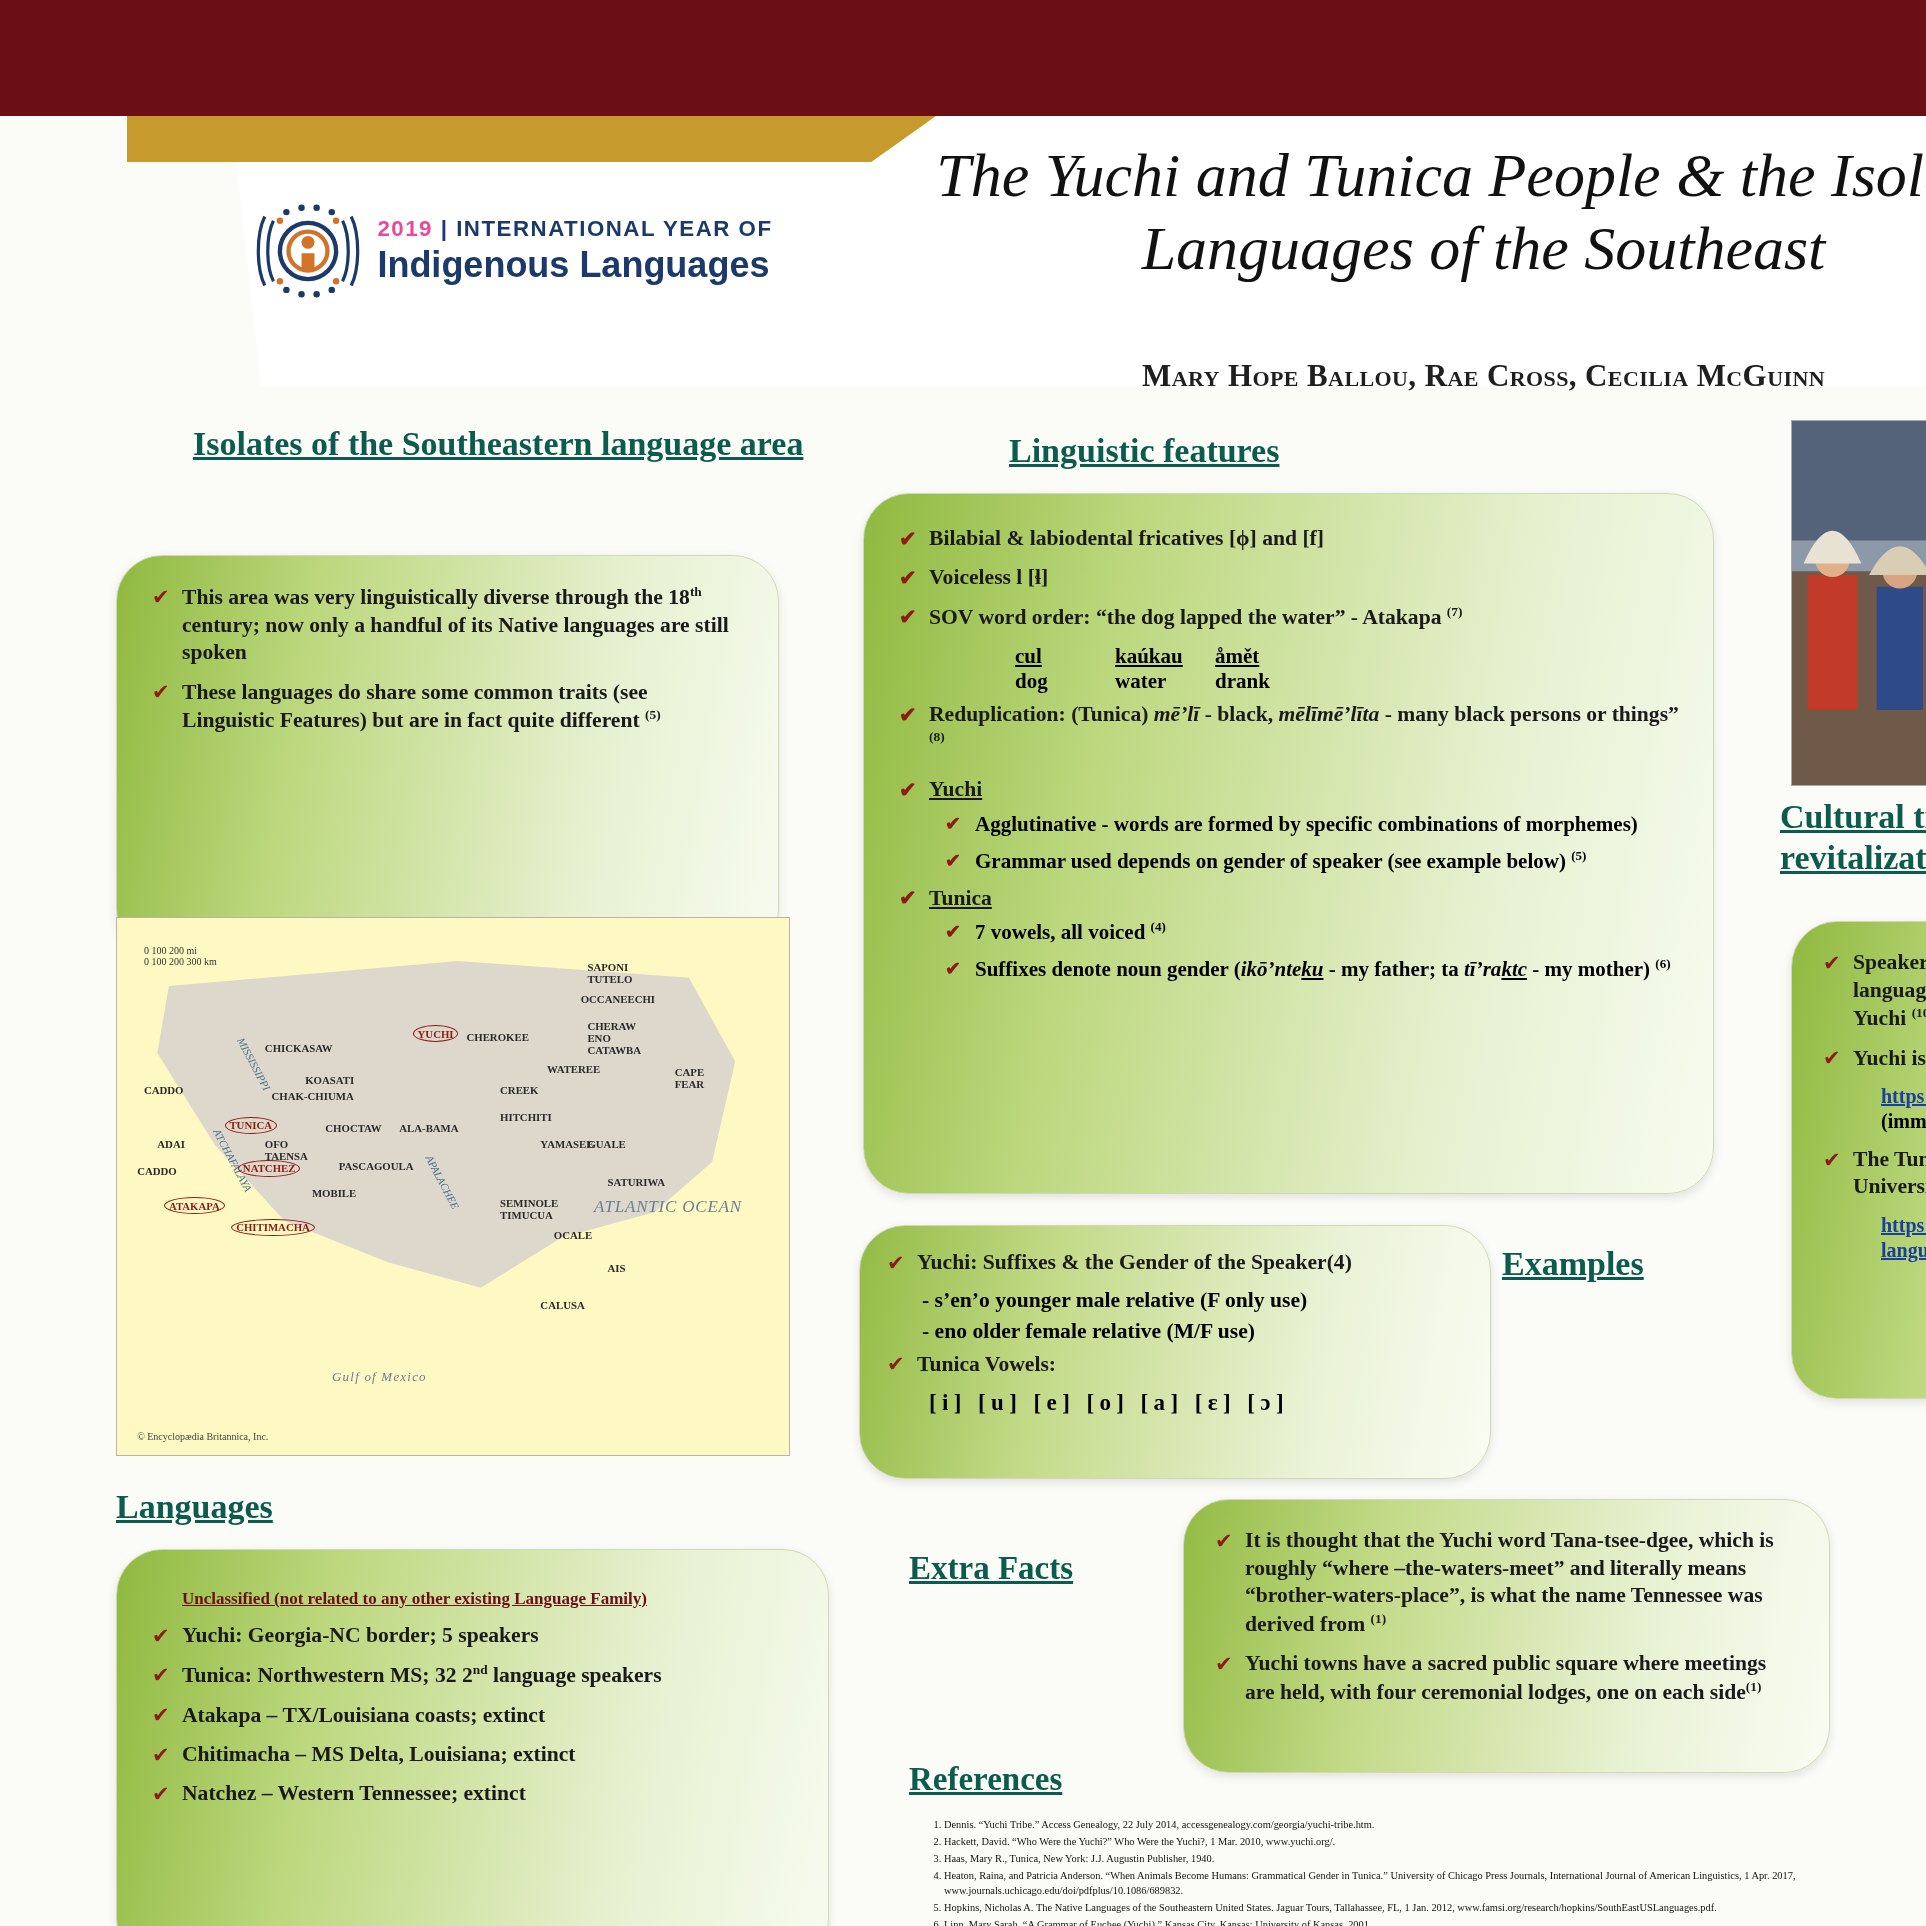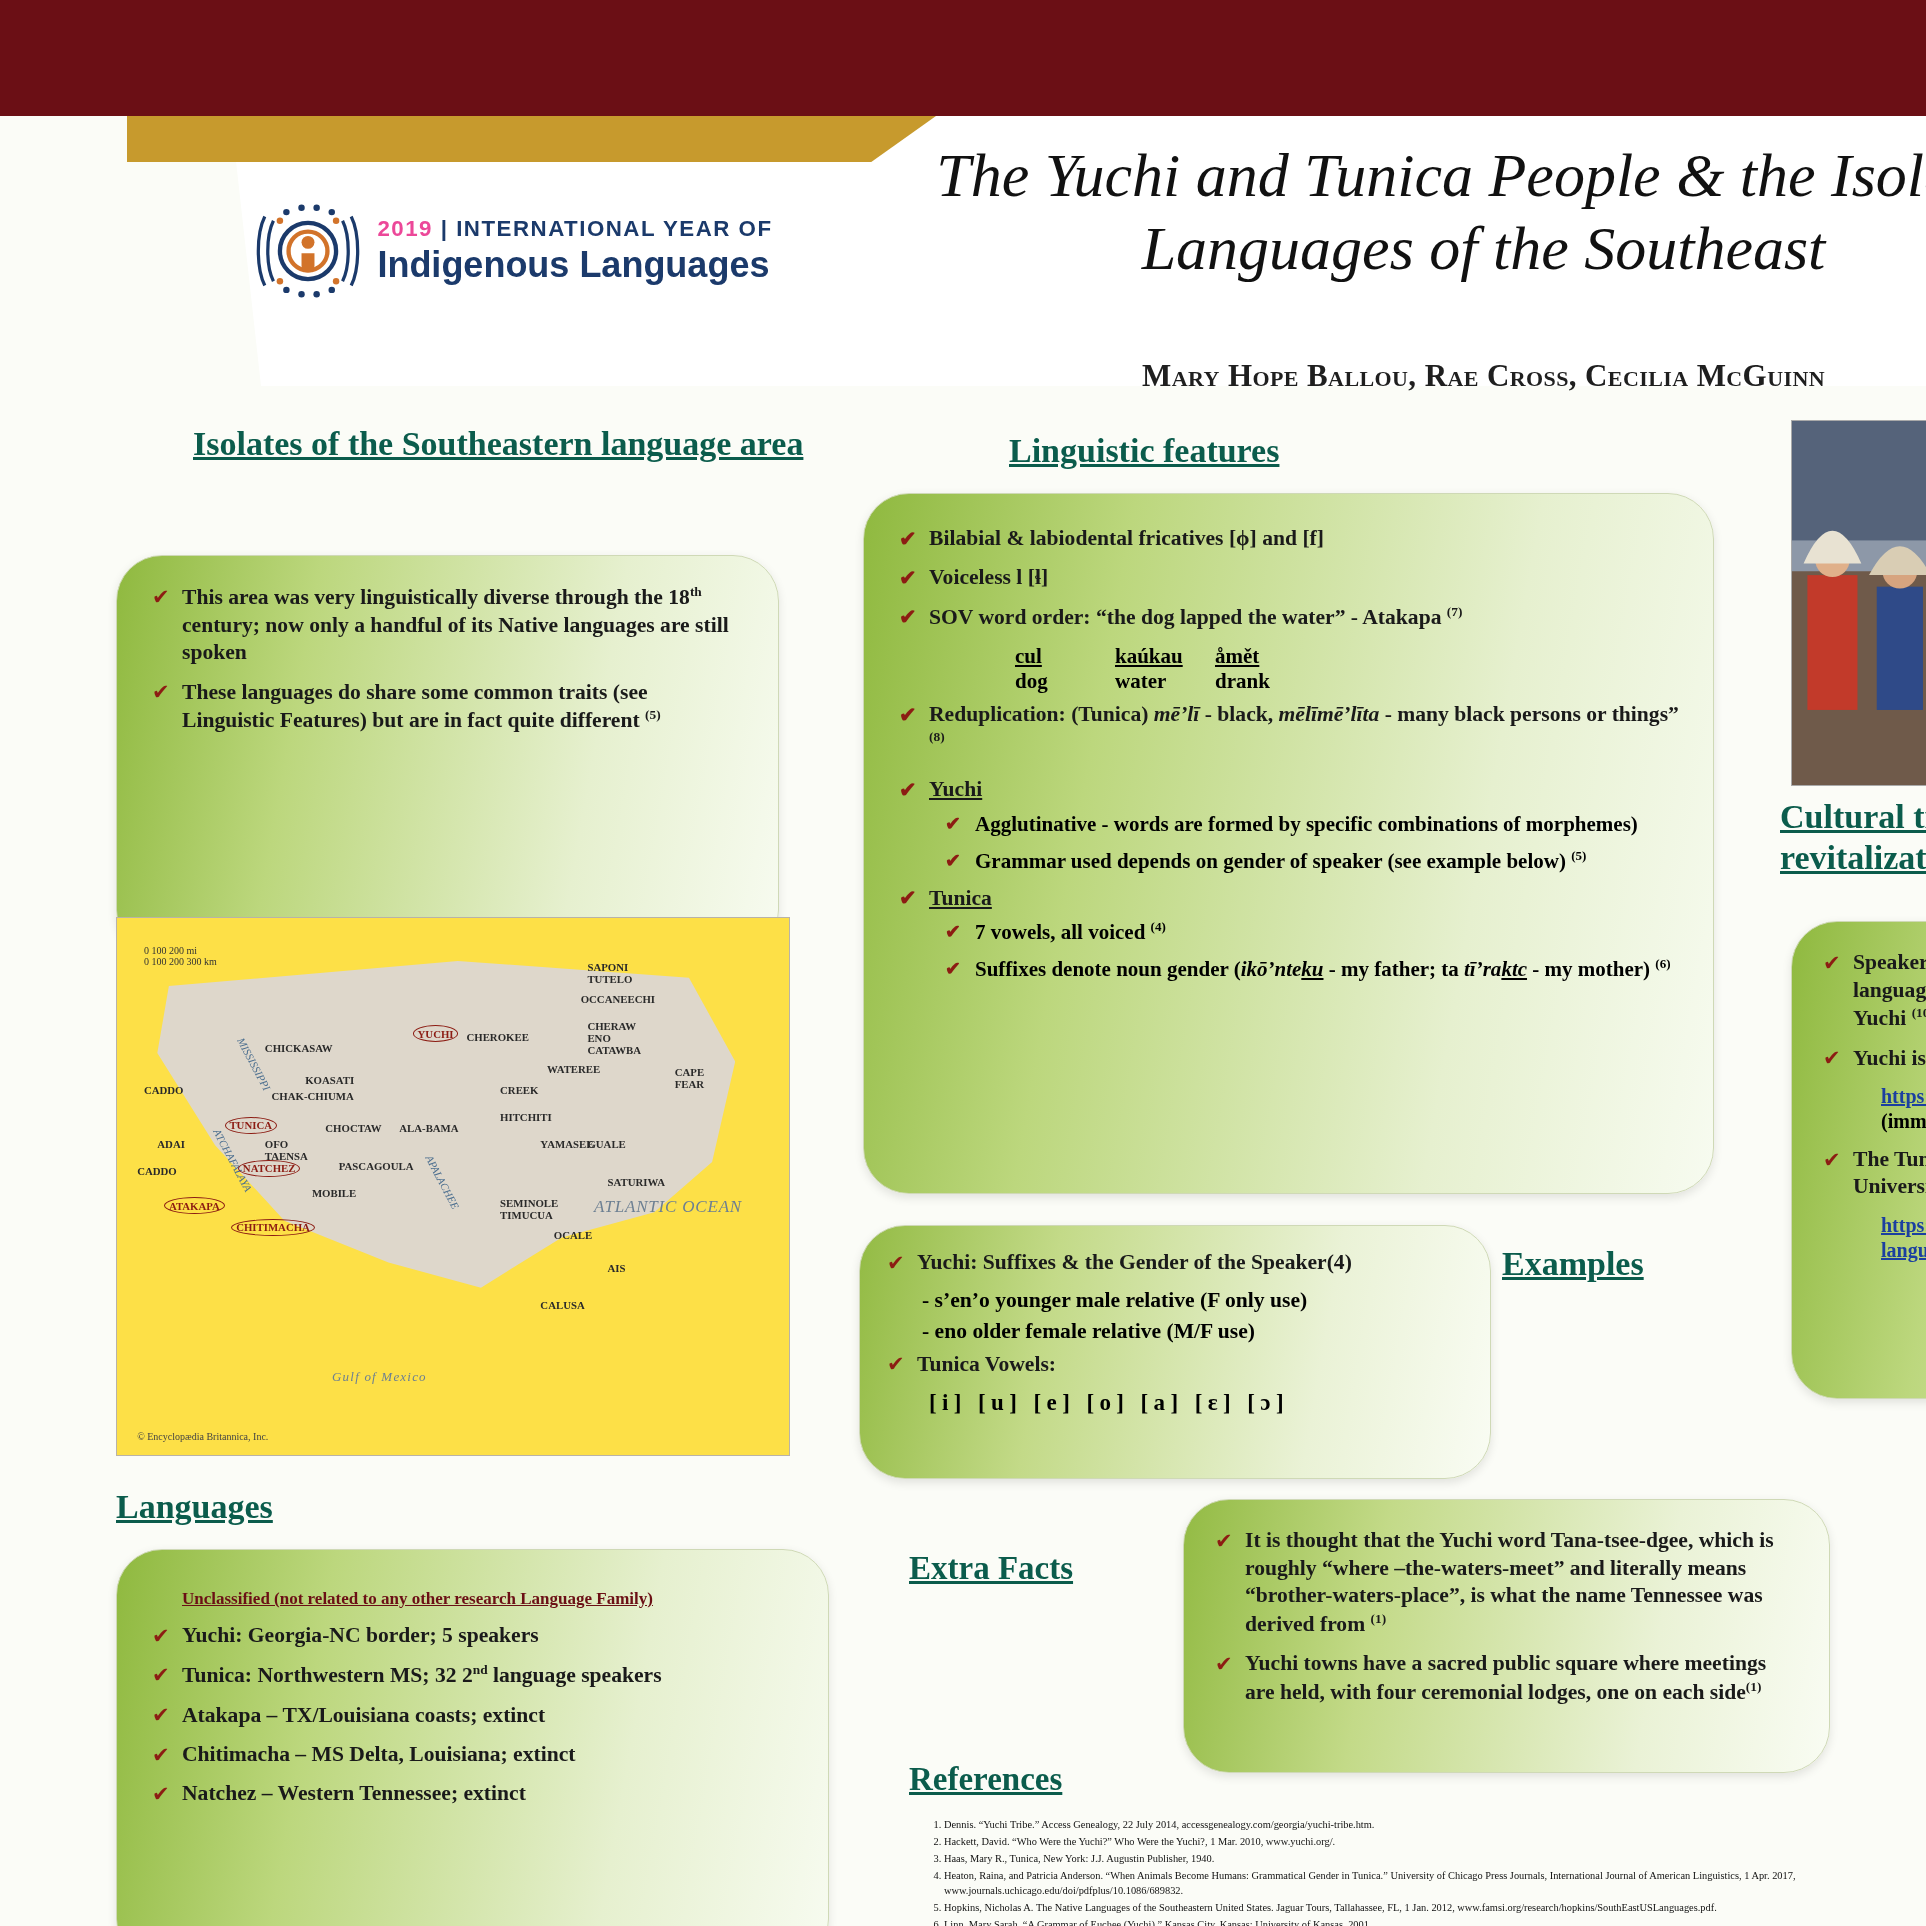--- a/index.html
+++ b/index.html
@@ -75,21 +75,21 @@
   
   ul.nested { list-style:none; margin:7px 0 0 46px; padding:0; }
   ul.nested > li { position:relative; padding-left:30px; margin-bottom:10px; font-size:21px; line-height:1.28; font-weight:bold; }
   ul.nested > li:before { content:"\2714"; position:absolute; left:0; top:0.8px; color:#8c1c13; font-size:19px; }
 
   
   .ex-line { font-size:21.6px; font-weight:bold; margin:6.2px 0 6.2px 35px; }
   .vowels { font-size:23px; font-weight:bold; margin-left:42px; letter-spacing:5.4px; }
 
   
-  .map { position:absolute; left:116px; top:917px; width:674px; height:539px; background:#fde047;
+  .map { position:absolute; left:116px; top:917px; width:674px; height:539px; background:#fef9c3;
       border:0.8px solid #b9b3a8; box-sizing:border-box; overflow:hidden; }
   .map-land { position:absolute; left:6%; top:8%; width:86%; height:78%; background:#ded7cb;
       clip-path:polygon(2% 6%, 52% 0%, 92% 4%, 100% 24%, 96% 48%, 86% 60%, 70% 66%, 56% 78%, 40% 72%, 22% 62%, 10% 44%, 0% 22%); }
   .map-ocean-lbl { position:absolute; right:7%; top:52%; font-style:italic; color:#6c7f92; font-size:17px; letter-spacing:0.8px; line-height:1.2; text-align:center; }
   .map-gulf { position:absolute; left:32%; bottom:13%; font-style:italic; color:#6c7f92; font-size:13px; letter-spacing:1.2px; }
   .map-scale { position:absolute; left:4%; top:5%; font-size:10px; color:#333; }
   .map-credit { position:absolute; left:3%; bottom:2.5%; font-size:10px; color:#444; }
   .mlbl { position:absolute; font-size:10.8px; font-weight:bold; color:#2a2a2a; white-space:nowrap; }
   .mlbl.river { color:#4b6e8f; font-style:italic; font-weight:normal; }
   .mcirc { position:absolute; border:1.5px solid #8c1c13; border-radius:50%; color:#8c1c13; font-size:10.8px;
@@ -224,21 +224,21 @@
         <div class="mcirc" style="left: 18%; top: 45%;">NATCHEZ</div>
         <div class="mcirc" style="left: 7%; top: 52%;">ATAKAPA</div>
         <div class="mcirc" style="left: 17%; top: 56%;">CHITIMACHA</div>
       </div>
   </div>
 
   <div class="h-sec" style="left:116px; top:1487px; width:462px;">Languages</div>
 
   <div class="card" style="left:116px; top:1549px; width:713px; height:416px;">
     <div class="card-inner" style="padding-top:39px;">
-      <div class="b u" style="font-size:17px; color:#6b0f15; margin-left:30px; margin-bottom:13px;">Unclassified (not related to any other research Language Family)</div>
+      <div class="b u" style="font-size:17px; color:#6b0f15; margin-left:30px; margin-bottom:13px;">Unclassified (not related to any other existing Language Family)</div>
       <ul class="checks">
         <li><span class="b">Yuchi: Georgia-NC border; 5 speakers</span></li>
         <li><span class="b">Tunica: Northwestern MS; 32 2<sup>nd</sup> language speakers</span></li>
         <li><span class="b">Atakapa – TX/Louisiana coasts; extinct</span></li>
         <li><span class="b">Chitimacha – MS Delta, Louisiana; extinct</span></li>
         <li><span class="b">Natchez – Western Tennessee; extinct</span></li>
       </ul>
     </div>
   </div>
 

